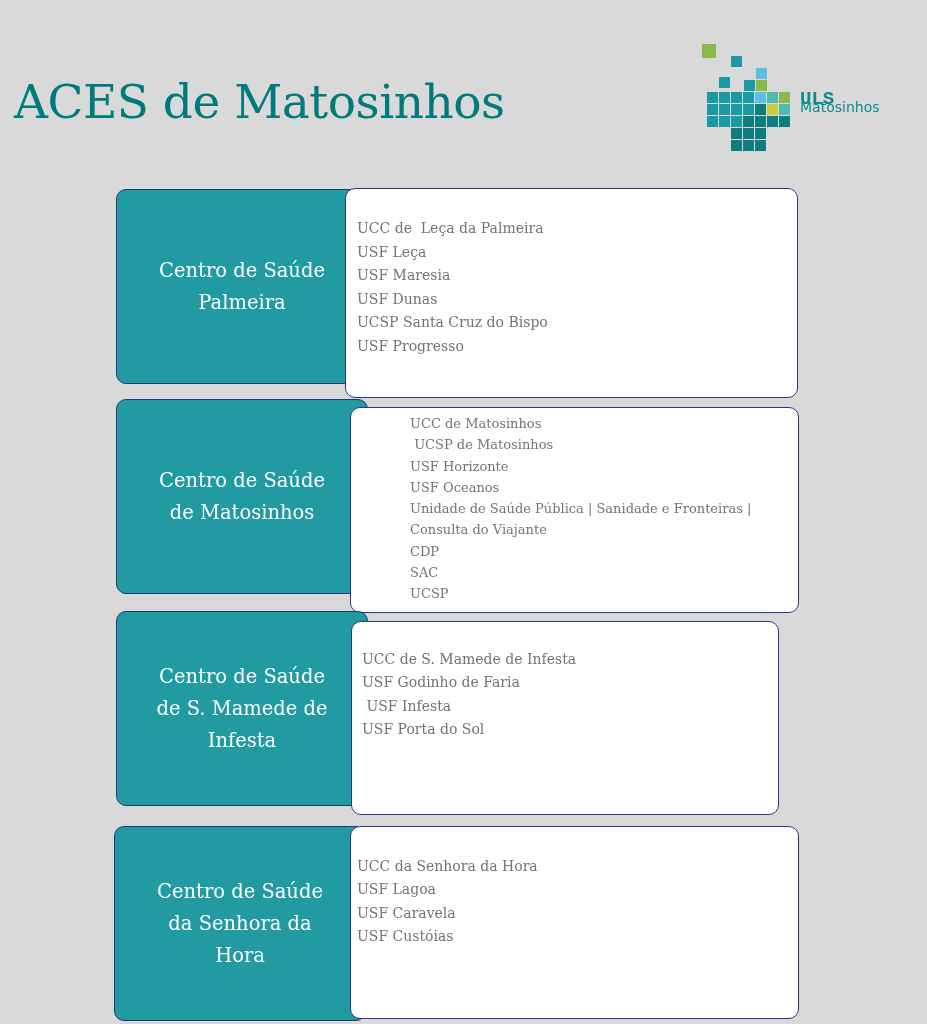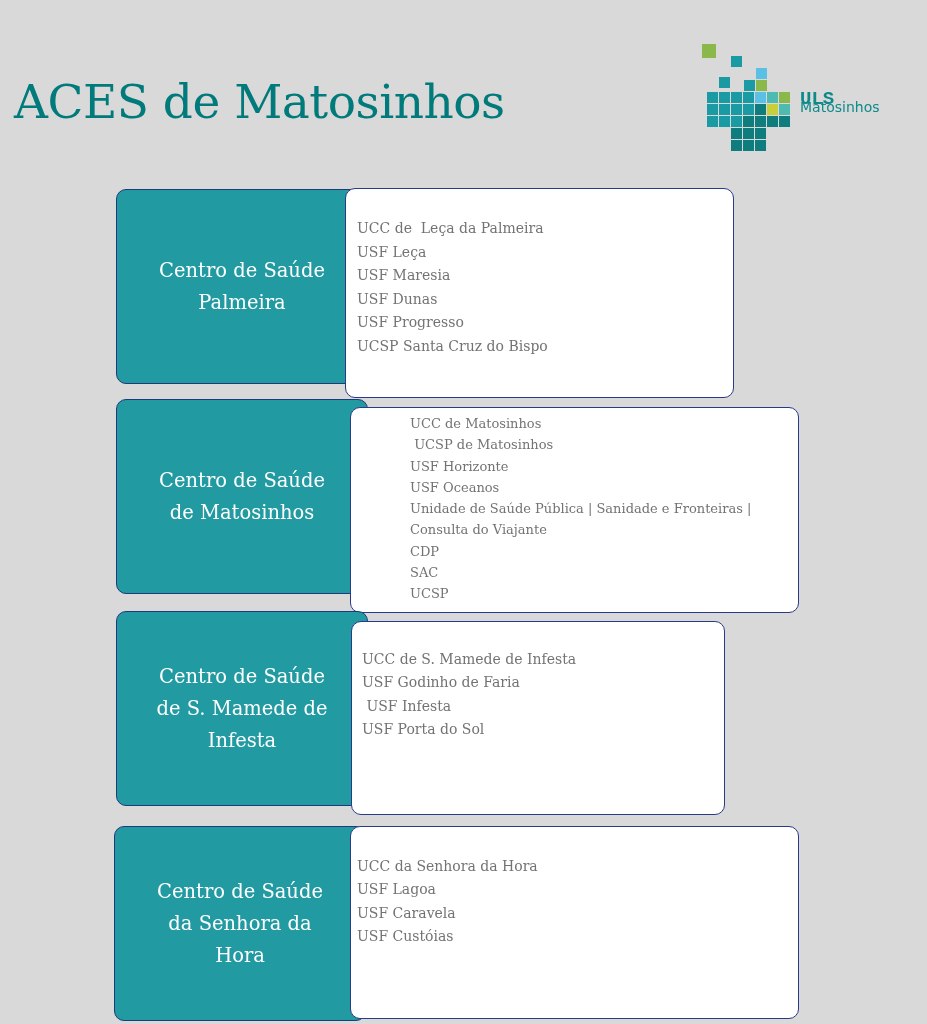--- a/index.html
+++ b/index.html
@@ -93,28 +93,28 @@
 </div>
 <div class="logo-text-uls">ULS</div>
 <div class="logo-text-mat">Matosinhos</div>
 
 <div class="center-box" style="left:116px;top:189px;">
   <div>
     <span>Centro de Saúde</span>
     <span>Palmeira</span>
   </div>
 </div>
-<div class="units-box" style="left:345px;top:188px;width:389px;height:210px;">
+<div class="units-box" style="left:345px;top:188px;width:453px;height:210px;">
   <ul class="units-list ul-a" style="left:11px;top:28px;">
     <li>UCC de  Leça da Palmeira</li>
     <li>USF Leça</li>
     <li>USF Maresia</li>
     <li>USF Dunas</li>
+    <li>UCSP Santa Cruz do Bispo</li>
     <li>USF Progresso</li>
-    <li>UCSP Santa Cruz do Bispo</li>
   </ul>
 </div>
 
 <div class="center-box" style="left:116px;top:399px;">
   <div>
     <span>Centro de Saúde</span>
     <span>de Matosinhos</span>
   </div>
 </div>
 <div class="units-box" style="left:350px;top:407px;width:449px;height:206px;">
@@ -131,21 +131,21 @@
   </ul>
 </div>
 
 <div class="center-box" style="left:116px;top:611px;">
   <div>
     <span>Centro de Saúde</span>
     <span>de S. Mamede de</span>
     <span>Infesta</span>
   </div>
 </div>
-<div class="units-box" style="left:351px;top:621px;width:374px;height:194px;">
+<div class="units-box" style="left:351px;top:621px;width:428px;height:194px;">
   <ul class="units-list ul-c" style="left:10px;top:26px;">
     <li>UCC de S. Mamede de Infesta</li>
     <li>USF Godinho de Faria</li>
     <li> USF Infesta</li>
     <li>USF Porta do Sol</li>
   </ul>
 </div>
 
 <div class="center-box" style="left:114px;top:826px;">
   <div>

